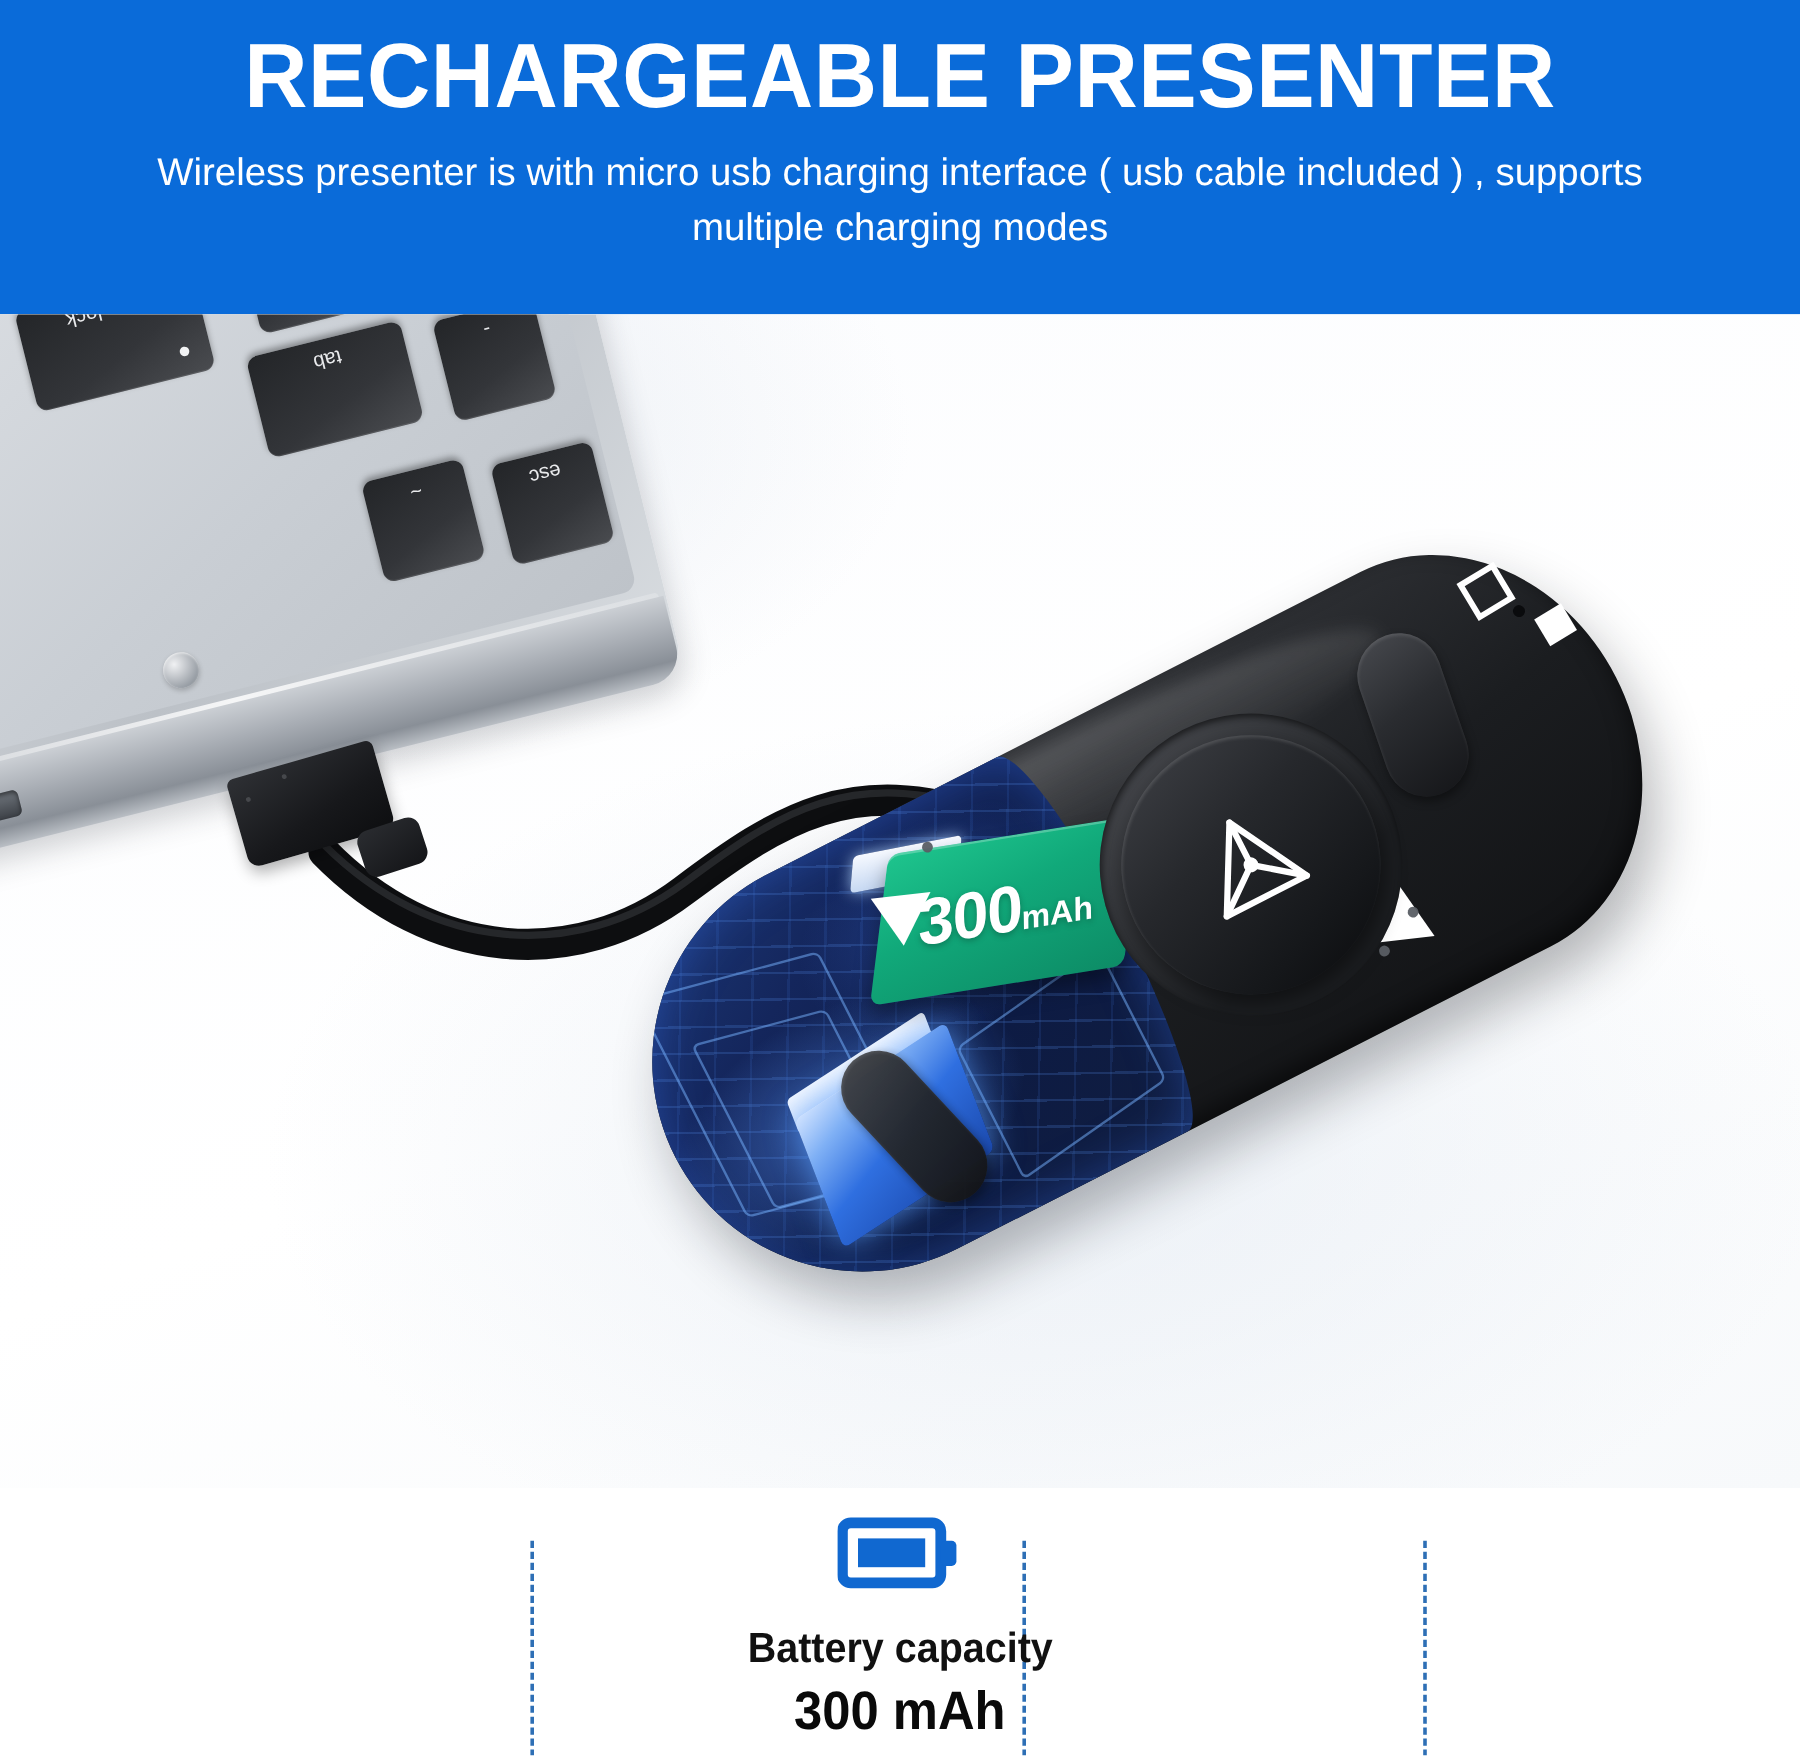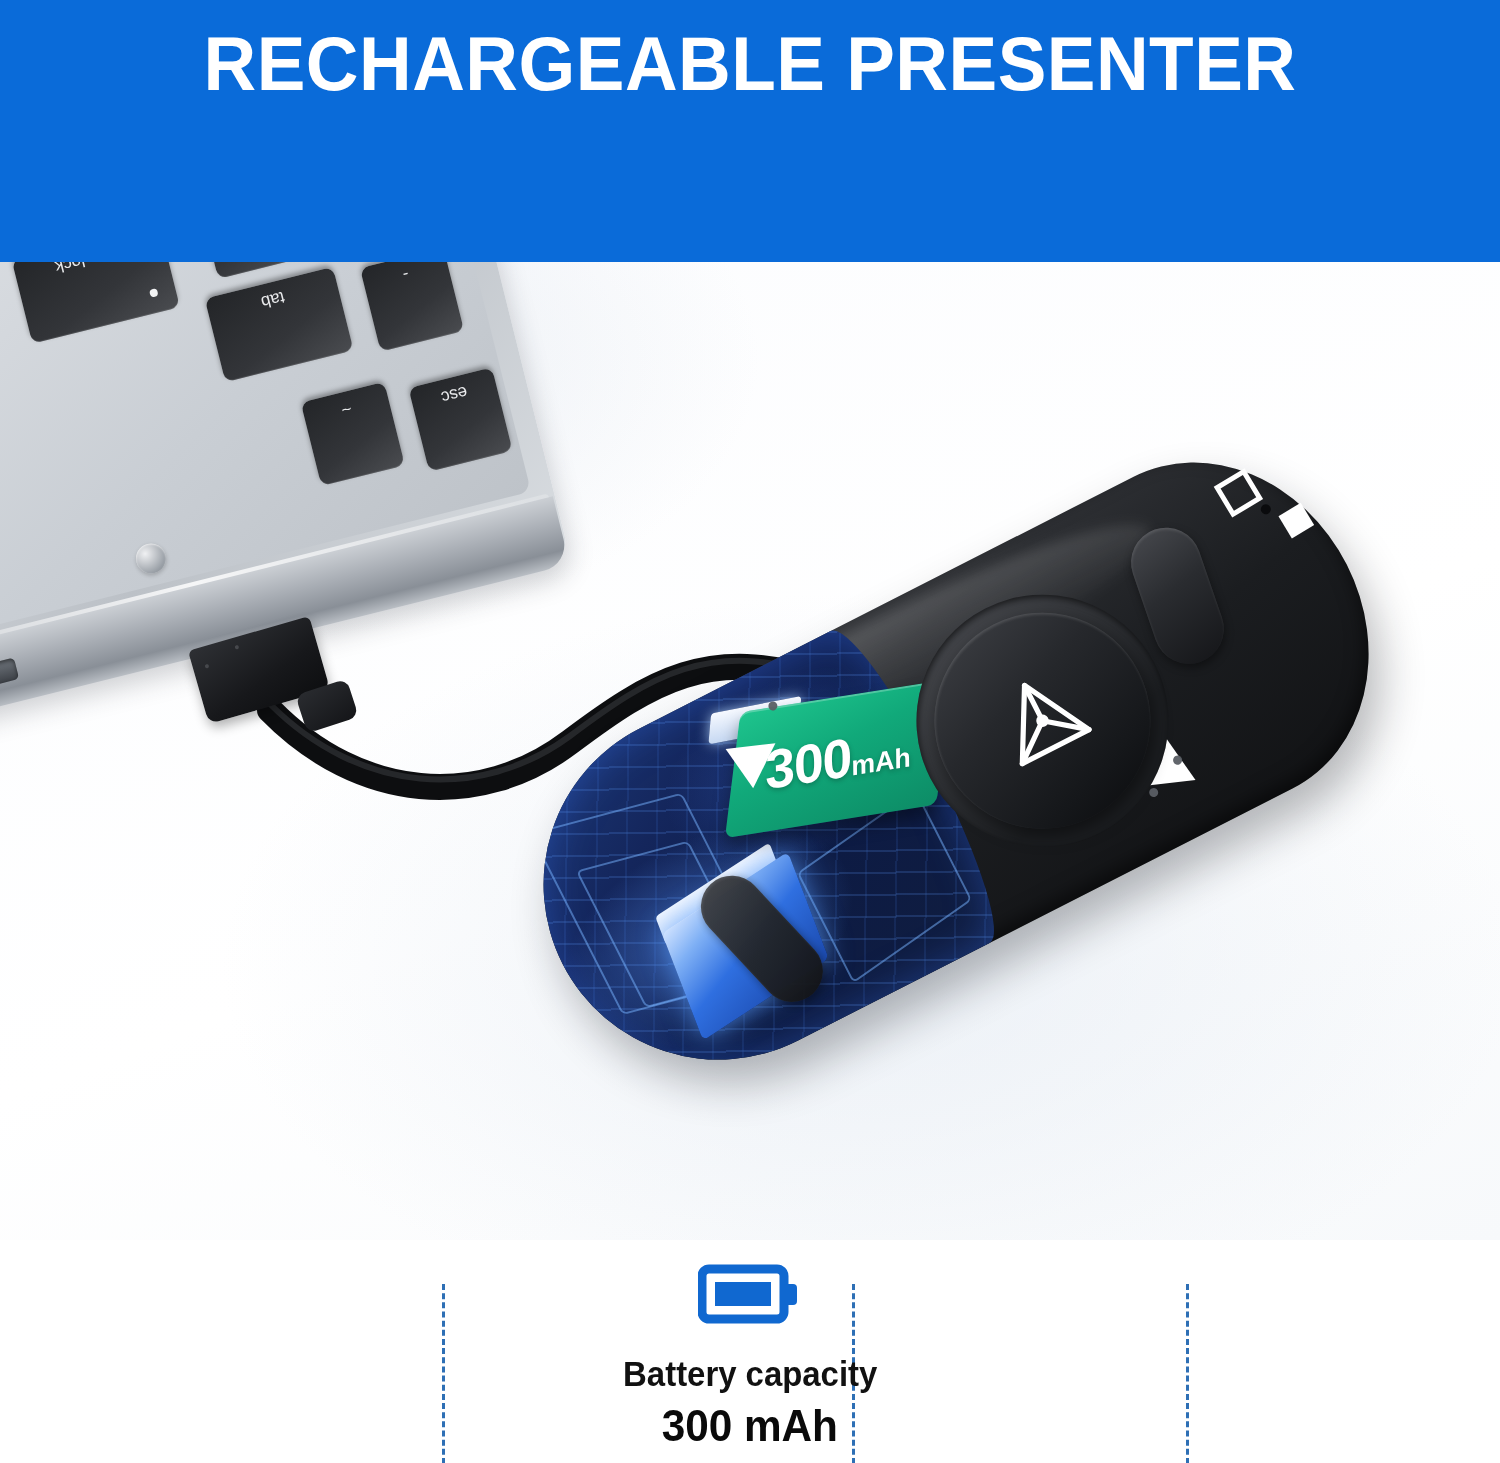--- a/index.html
+++ b/index.html
@@ -447,20 +447,21 @@
     transform: scaleX(0.94);
   }
 </style>
 </head>
 <body>
 
 <div class="page">
 
   <div class="header-band">
     <div class="header-title">RECHARGEABLE PRESENTER</div>
+    <div class="header-sub">Wireless presenter is with micro usb charging interface ( usb cable included ) , supports multiple charging modes</div>
   </div>
 
   <div class="photo">
     <div class="photo-bg"></div>
 
     <div class="laptop">
       <div class="laptop-base"></div>
       <div class="kb-deck">
 
         <div class="key sq" style="left:448px; top:18px;">

